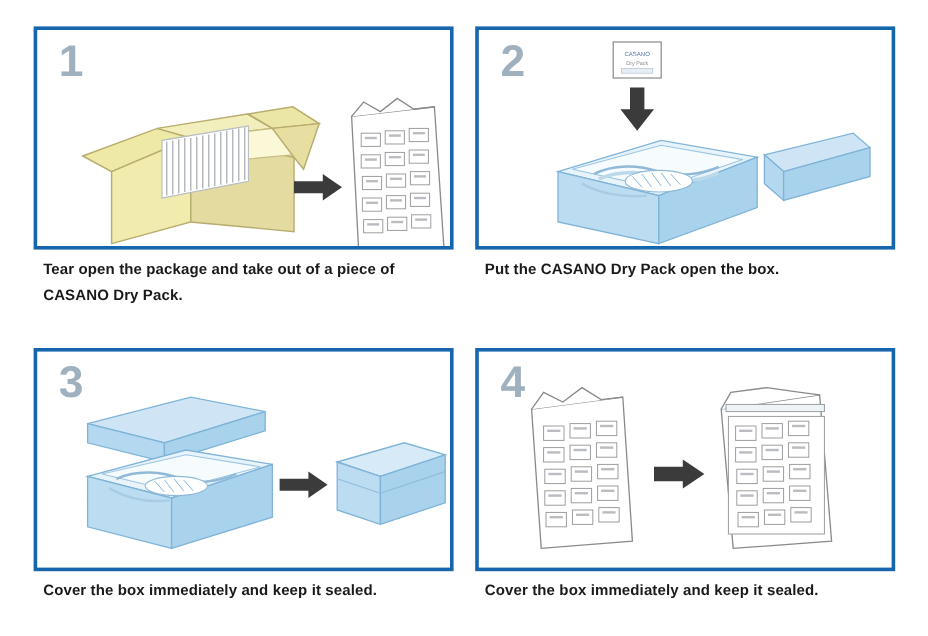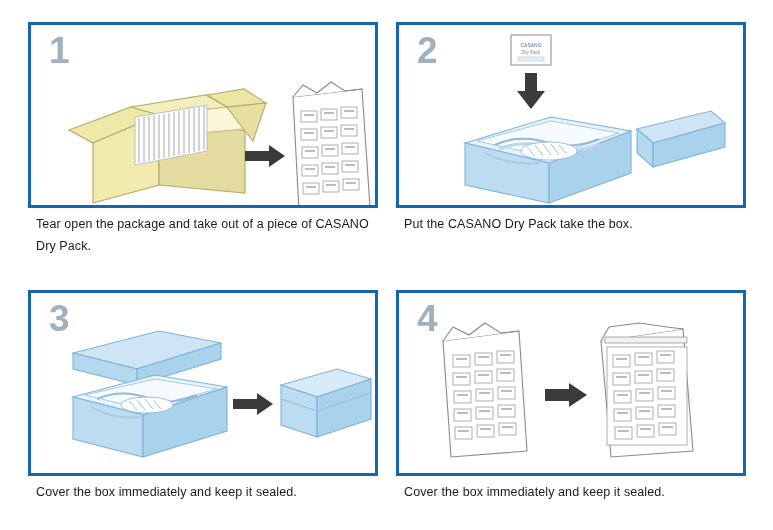--- a/index.html
+++ b/index.html
@@ -54,21 +54,21 @@
     line-height: 1.1;
     letter-spacing: 0px;
     font-family: "Liberation Sans", sans-serif;
   }
   .caption {
     position: absolute;
     top: 192px;
     left: 8px;
     width: 340px;
     font-size: 12.5px;
-    font-weight: normal;
+    font-weight: bold;
     color: #1a1a1a;
     line-height: 1.75;
     letter-spacing: 0.1px;
   }
   .art {
     position: absolute;
     inset: 0;
   }
   .art svg {
     display: block;
@@ -201,21 +201,21 @@
               </g>
               <path d="M86,128 C100,136 120,140 140,138" stroke="#a8cce4" stroke-width="2" fill="none"></path>
             </g>
 
             <polygon points="238,104 312,86 326,98 254,118" fill="#cfe5f5" stroke="#7fb4d8" stroke-width="1.1"></polygon>
             <polygon points="238,104 254,118 254,142 238,128" fill="#b3d8ef" stroke="#7fb4d8" stroke-width="1.1"></polygon>
             <polygon points="254,118 326,98 326,122 254,142" fill="#a9d2ec" stroke="#7fb4d8" stroke-width="1.1"></polygon>
           </svg>
         </div>
       </div>
-      <div class="caption">Put the CASANO Dry Pack take the box.</div>
+      <div class="caption">Put the CASANO Dry Pack open the box.</div>
     </div>
 
     <div class="step">
       <div class="panel">
         <div class="step-num">3</div>
         <div class="art">
           <svg width="350" height="186" viewBox="0 0 350 186">
 
             <polygon points="42,60 128,38 190,50 106,76" fill="#cfe5f5" stroke="#7fb4d8" stroke-width="1.1"></polygon>
             <polygon points="42,60 106,76 106,92 42,76" fill="#b3d8ef" stroke="#7fb4d8" stroke-width="1.1"></polygon>

